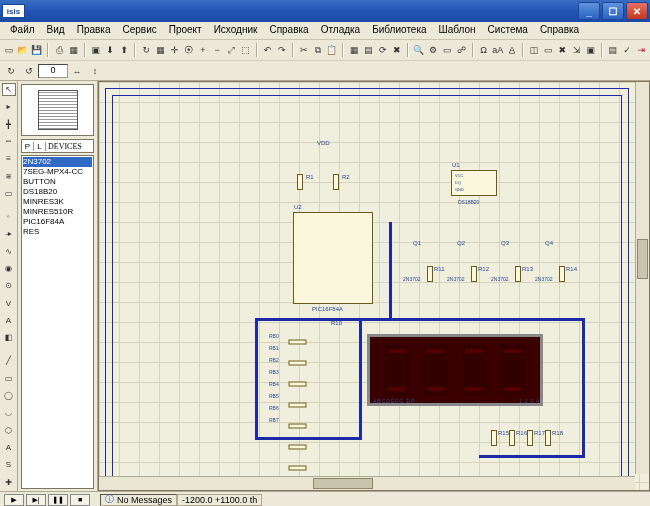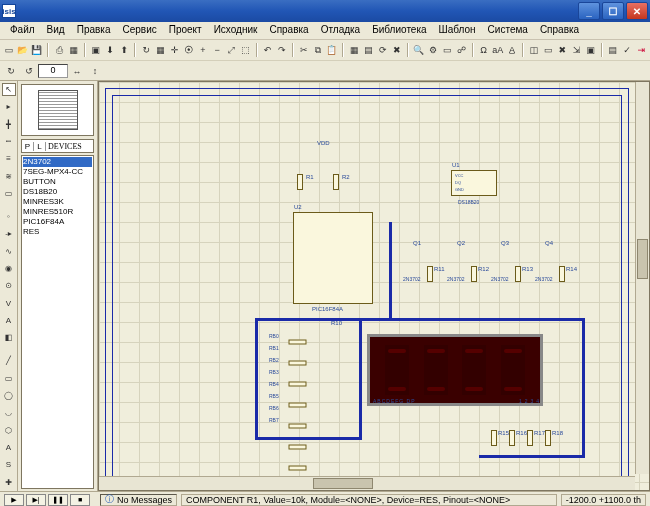--- a/index.html
+++ b/index.html
@@ -1,20 +1,20 @@
 <!DOCTYPE html>
 <html><head>
 <meta charset="utf-8">
 <style>
 * { box-sizing: border-box; margin: 0; padding: 0; font-family: Tahoma, Arial, sans-serif; }
 body { width: 650px; height: 506px; overflow: hidden; background: #ece9d8; }
 
 
 .titlebar { height: 22px; background: linear-gradient(#3a6ec2,#2156b5,#1b4aa3); display: flex; align-items: center; padding: 0 2px; color: #fff; font-size: 11px; }
-.titlebar .icon { width: 14px; height: 14px; background: #fff; border: 1px solid #13459a; margin-right: 16px; display:flex;align-items:center;justify-content:center;font-size:8px;color:#13459a;font-weight:bold;}
+.titlebar .icon { width: 23px; height: 14px; background: #fff; border: 1px solid #13459a; margin-right: 16px; display:flex;align-items:center;justify-content:center;font-size:8px;color:#13459a;font-weight:bold;}
 .titlebar .gap { flex: 1; }
 .winbtn { width: 22px; height: 18px; margin-left: 2px; display: flex; align-items: center; justify-content: center; border: 1px solid #1a4699; border-radius: 2px; font-size: 10px; font-weight: bold; color:#fff;}
 .winbtn.min,.winbtn.max{background:linear-gradient(#5f93de,#2a63c0);} 
 .winbtn.close{background:linear-gradient(#e87063,#c4371f);} 
 
 
 .menubar { height: 18px; background: #ece9d8; border-bottom: 1px solid #c9c2b0; display: flex; padding: 0 4px; font-size: 10px; }
 .menubar span { padding: 2px 6px; cursor: default; }
 
 
@@ -318,15 +318,14 @@
   <div class="playctl">
     <button>▶</button>
     <button>▶|</button>
     <button>❚❚</button>
     <button>■</button>
   </div>
   <div class="status-msg">
     <span style="color:#2a60b8;margin-right:3px;">ⓘ</span>
     <span>No Messages</span>
   </div>
-  <div class="status-long">COMPONENT R1, Value=10k, Module=&lt;NONE&gt;, Device=RES, Pinout=&lt;NONE&gt;</div>
   <div class="coords">-1200.0   +1100.0   th</div>
 </div>
 
 </body></html>

